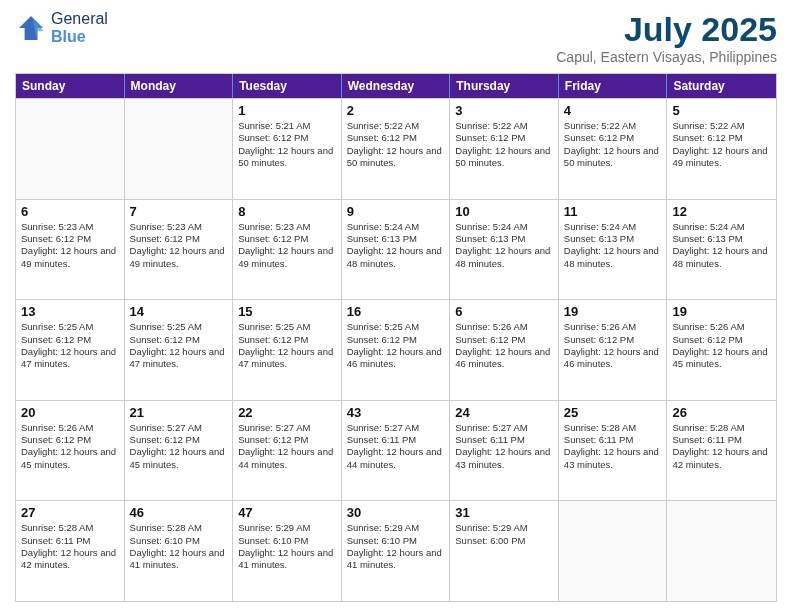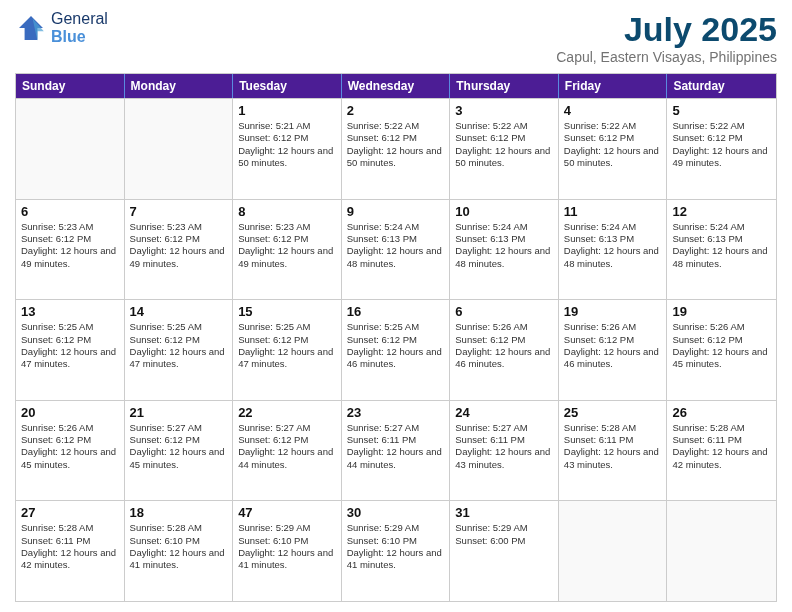--- a/index.html
+++ b/index.html
@@ -266,21 +266,21 @@
             <span class="cell-line">Sunset: 6:12 PM</span>
             <span class="cell-line">Daylight: 12 hours and 45 minutes.</span>
           </div>
           <div class="cal-cell">
             <span class="day-num">22</span>
             <span class="cell-line">Sunrise: 5:27 AM</span>
             <span class="cell-line">Sunset: 6:12 PM</span>
             <span class="cell-line">Daylight: 12 hours and 44 minutes.</span>
           </div>
           <div class="cal-cell">
-            <span class="day-num">23</span>
+            <span class="day-num">43</span>
             <span class="cell-line">Sunrise: 5:27 AM</span>
             <span class="cell-line">Sunset: 6:11 PM</span>
             <span class="cell-line">Daylight: 12 hours and 44 minutes.</span>
           </div>
           <div class="cal-cell">
             <span class="day-num">24</span>
             <span class="cell-line">Sunrise: 5:27 AM</span>
             <span class="cell-line">Sunset: 6:11 PM</span>
             <span class="cell-line">Daylight: 12 hours and 43 minutes.</span>
           </div>
@@ -298,21 +298,21 @@
           </div>
         </div>
         <div class="cal-row">
           <div class="cal-cell">
             <span class="day-num">27</span>
             <span class="cell-line">Sunrise: 5:28 AM</span>
             <span class="cell-line">Sunset: 6:11 PM</span>
             <span class="cell-line">Daylight: 12 hours and 42 minutes.</span>
           </div>
           <div class="cal-cell">
-            <span class="day-num">18</span>
+            <span class="day-num">46</span>
             <span class="cell-line">Sunrise: 5:28 AM</span>
             <span class="cell-line">Sunset: 6:10 PM</span>
             <span class="cell-line">Daylight: 12 hours and 41 minutes.</span>
           </div>
           <div class="cal-cell">
             <span class="day-num">47</span>
             <span class="cell-line">Sunrise: 5:29 AM</span>
             <span class="cell-line">Sunset: 6:10 PM</span>
             <span class="cell-line">Daylight: 12 hours and 41 minutes.</span>
           </div>

